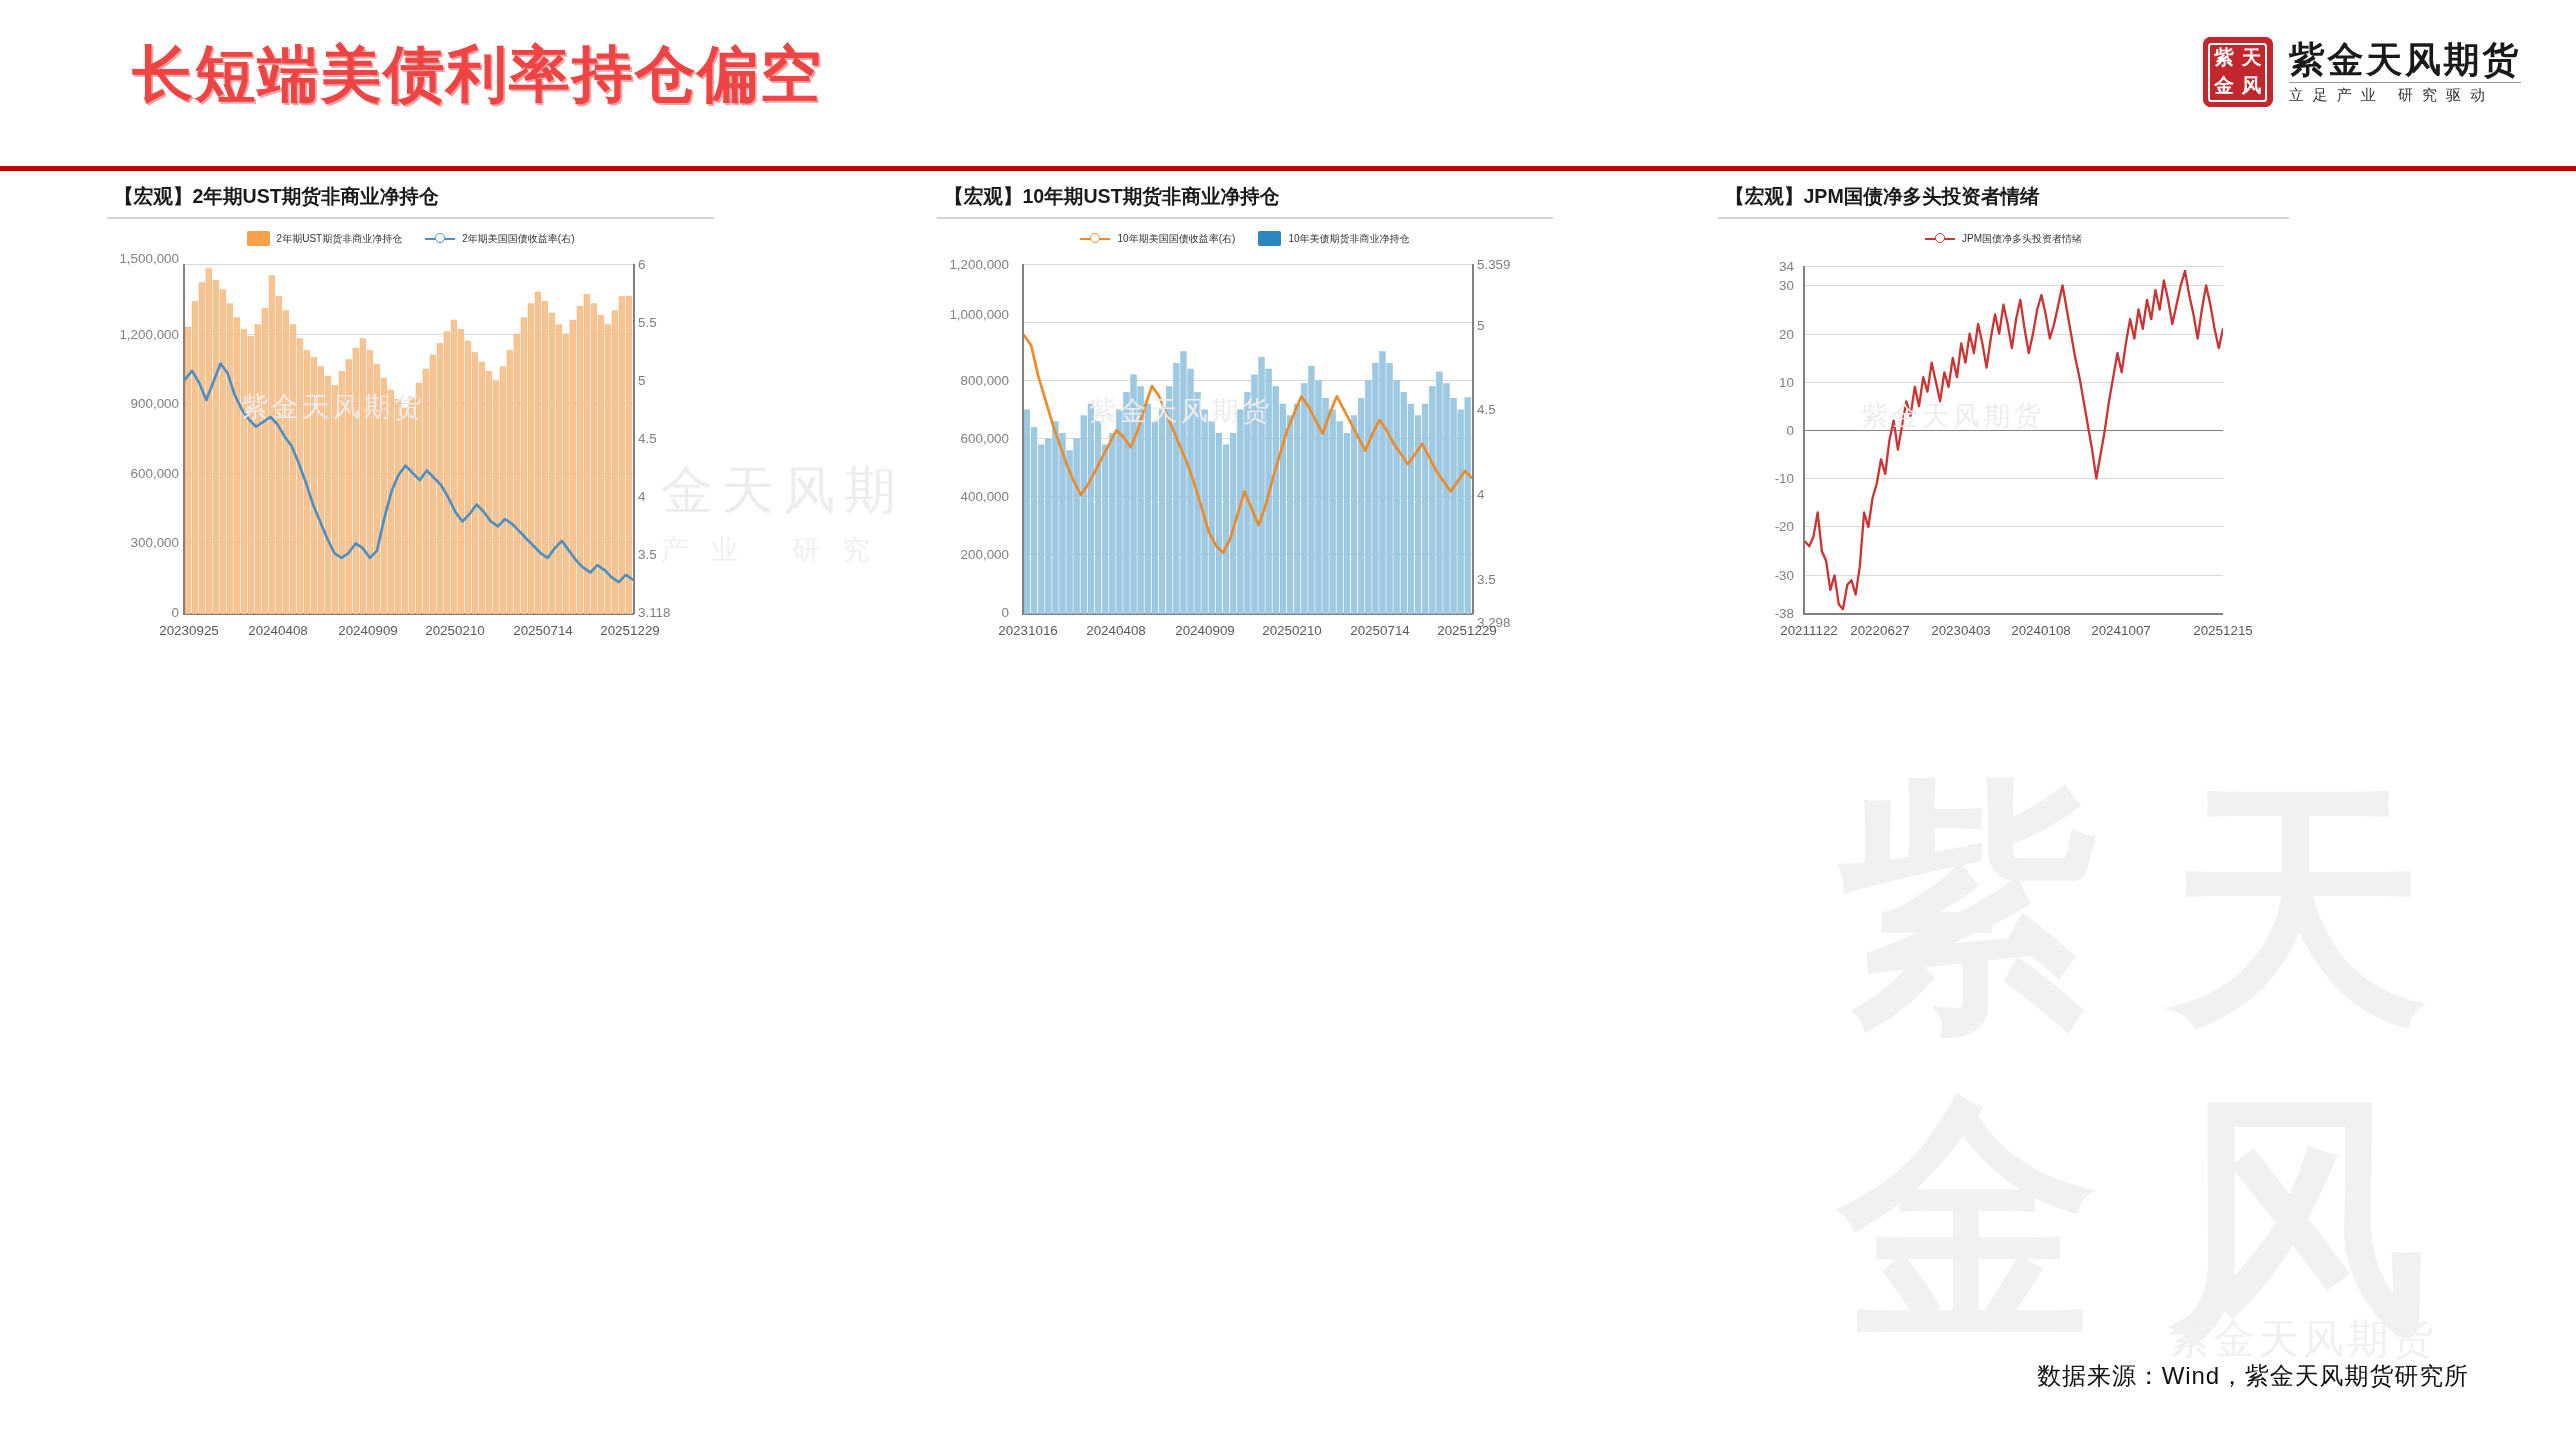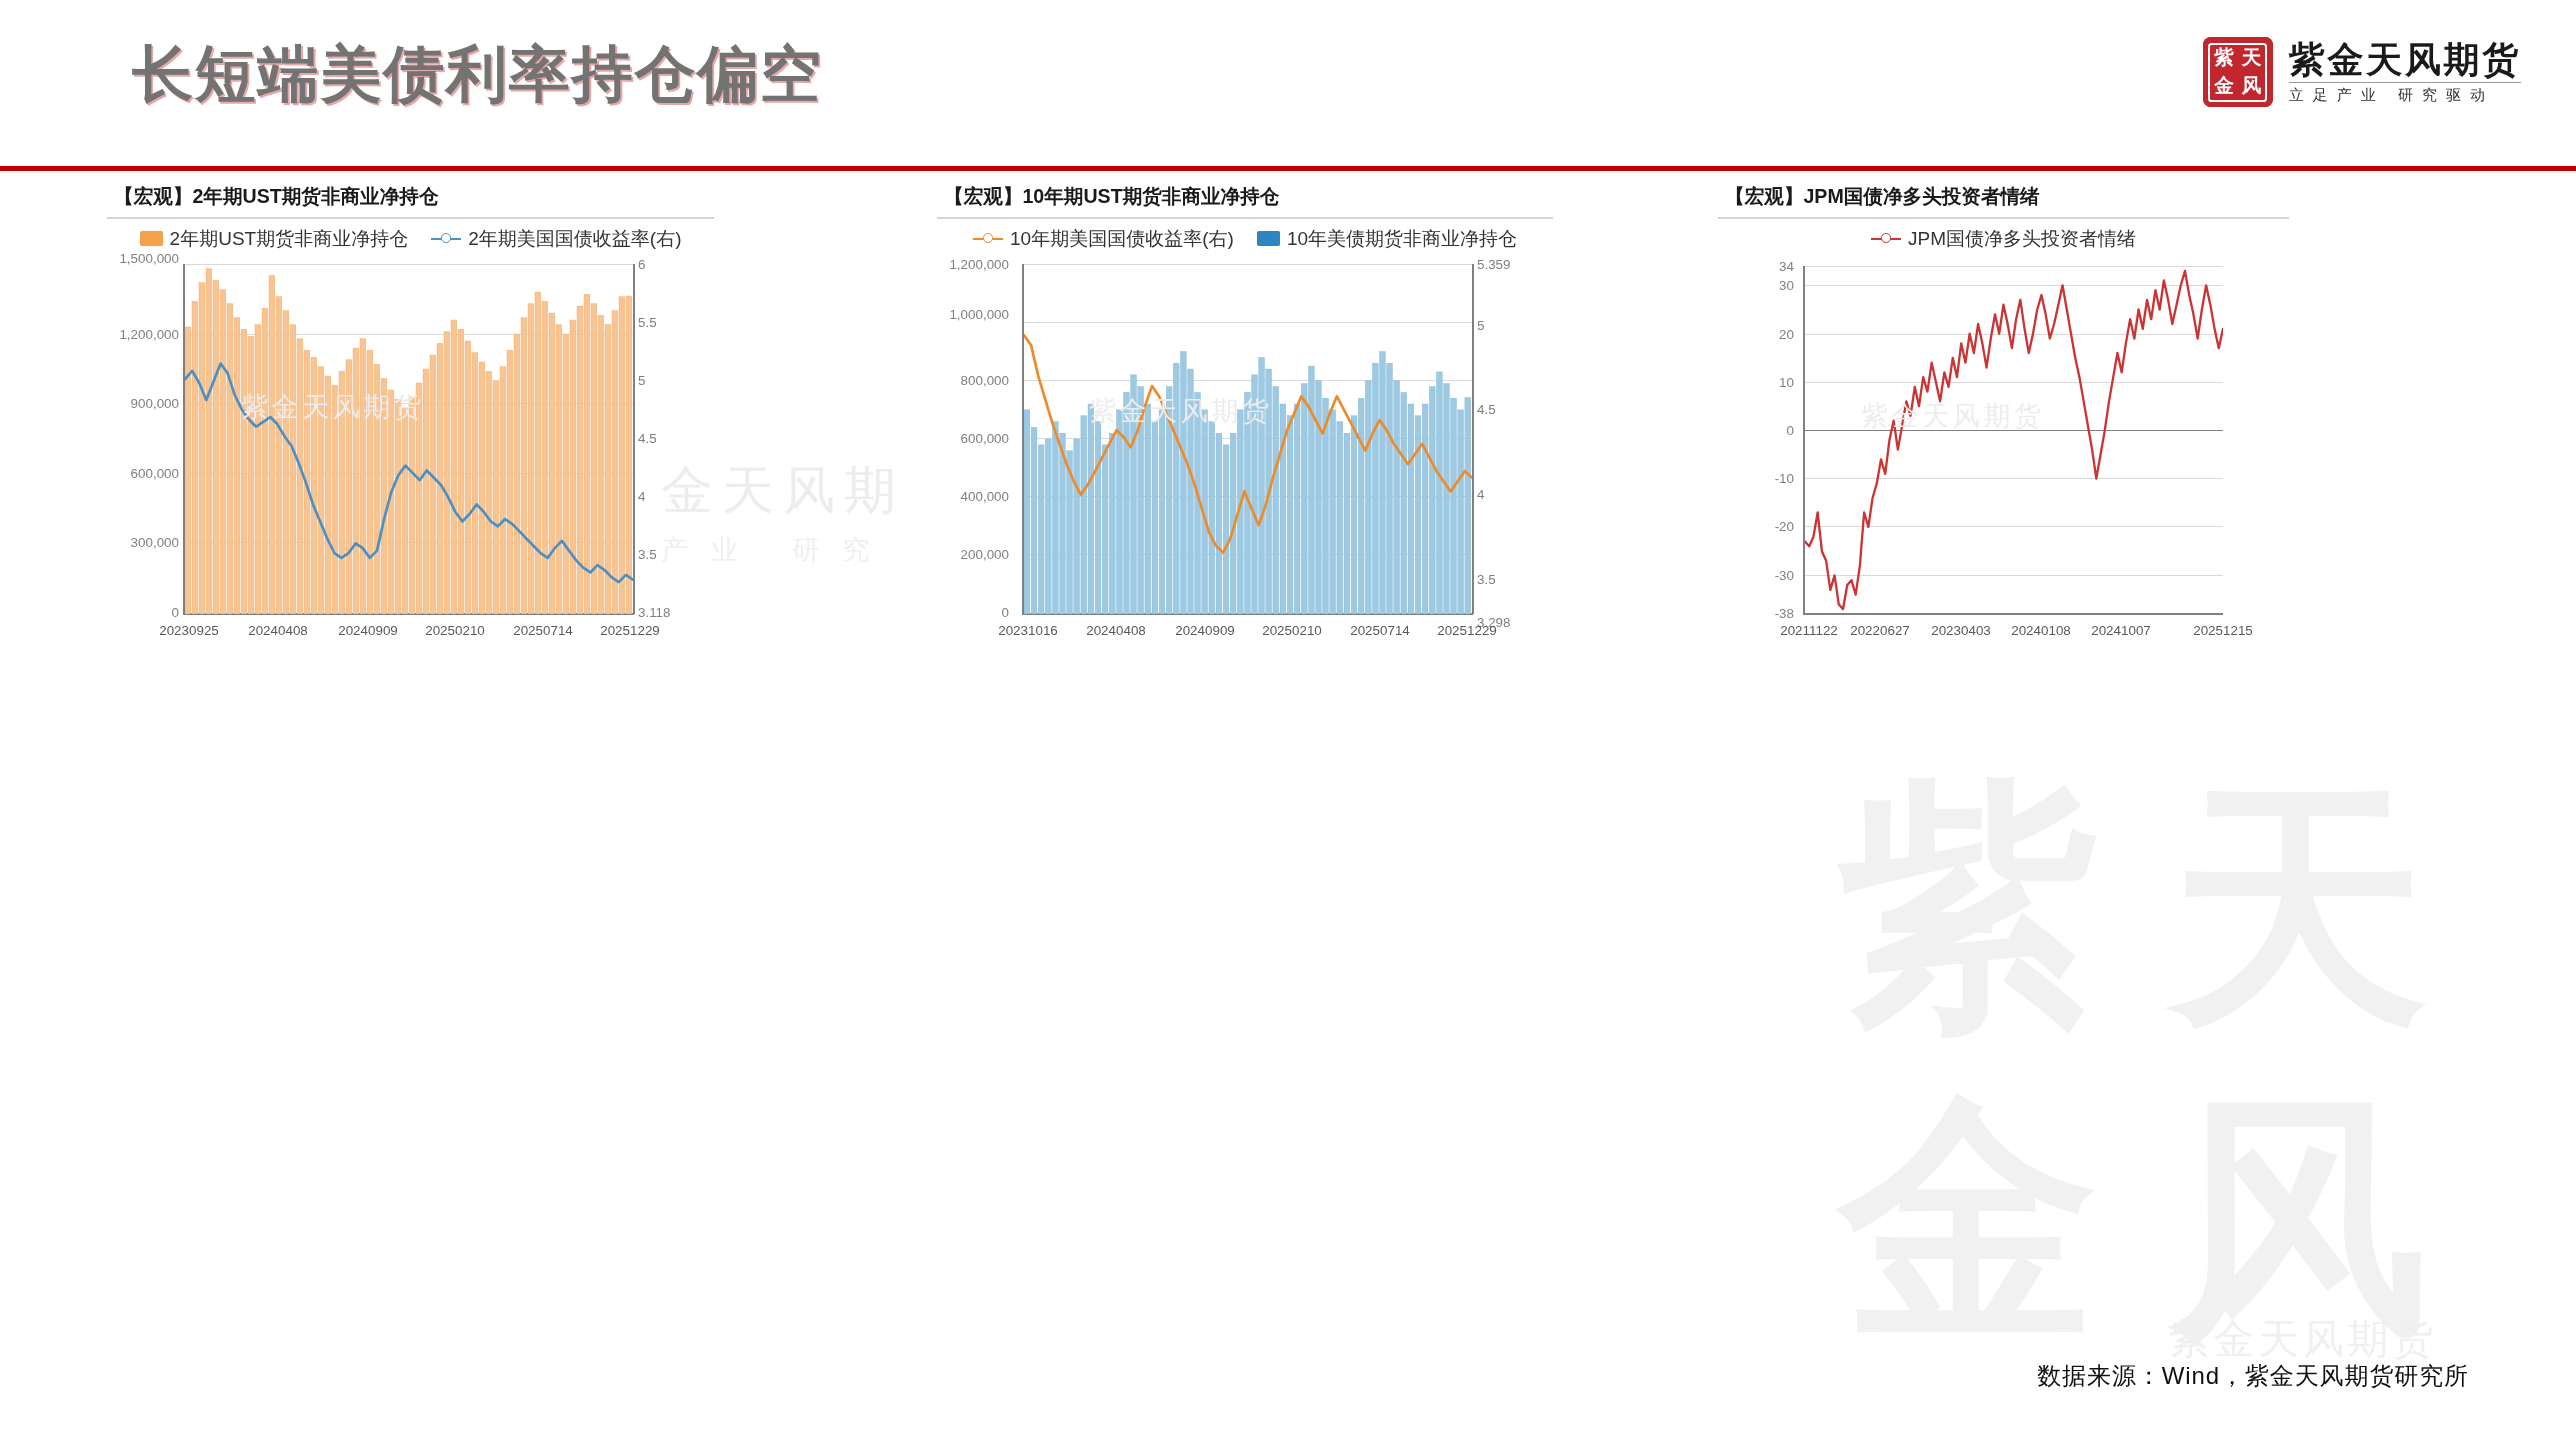--- a/index.html
+++ b/index.html
@@ -10,21 +10,21 @@
     position:relative;overflow:hidden;
   }
   .slide{position:absolute;inset:0;background:#fff;}
 
   
   .header{position:absolute;left:0;top:0;width:2576px;height:166px;}
   .title{
     position:absolute;left:132px;top:34px;
     font-family:"DejaVu Serif","Liberation Serif",serif;
     font-weight:bold;font-size:61px;letter-spacing:1.8px;
-    color:#737373;white-space:nowrap;
+    color:#ef4444;white-space:nowrap;
     text-shadow:1.8px 1.8px 0 rgba(190,0,0,.35);
   }
   .header-rule{position:absolute;left:0;top:166px;width:2576px;height:4.5px;background:#c00000;}
 
   .logo{position:absolute;right:55px;top:37px;display:flex;align-items:center;gap:16px;}
   .seal{
     width:70px;height:70px;border-radius:8px;background:#c1272d;
     position:relative;display:flex;align-items:center;justify-content:center;
     box-shadow:inset 0 0 0 4.5px #c1272d;
   }
@@ -42,21 +42,21 @@
 
   
   .charts{position:absolute;left:0;top:187px;width:2576px;height:536px;}
   .chart-box{position:absolute;top:0;height:536px;}
   .chart-title{
     font-size:19.6px;font-weight:bold;color:#1a1a1a;
     padding-left:7.1px;white-space:nowrap;line-height:1;
   }
   .chart-rule{height:1.8px;background:#d4d4d4;margin-top:10.7px;}
   .legend{display:flex;align-items:center;justify-content:center;gap:23px;margin-top:9px;height:21.4px;}
-  .legend-item{display:flex;align-items:center;gap:7.1px;font-size:19px;color:#333;white-space:nowrap;}
+  .legend-item{display:flex;align-items:center;gap:7.1px;font-size:10px;color:#333;white-space:nowrap;}
   .swatch{width:23px;height:15px;border-radius:1.8px;}
   .lineswatch{width:30px;height:12.5px;position:relative;}
   .lineswatch i{position:absolute;left:0;top:5.4px;width:30px;height:1.8px;display:block;}
   .lineswatch b{
     position:absolute;left:9.8px;top:0.9px;width:9.8px;height:9.8px;border-radius:50%;
     background:#fff;border:1.8px solid;box-sizing:border-box;
   }
   .plot{position:relative;margin-top:5.4px;}
   .ylab,.y2lab{position:absolute;font-size:13.4px;color:#7f7f7f;white-space:nowrap;}
   .ylab{text-align:right;transform:translateY(-50%);}

